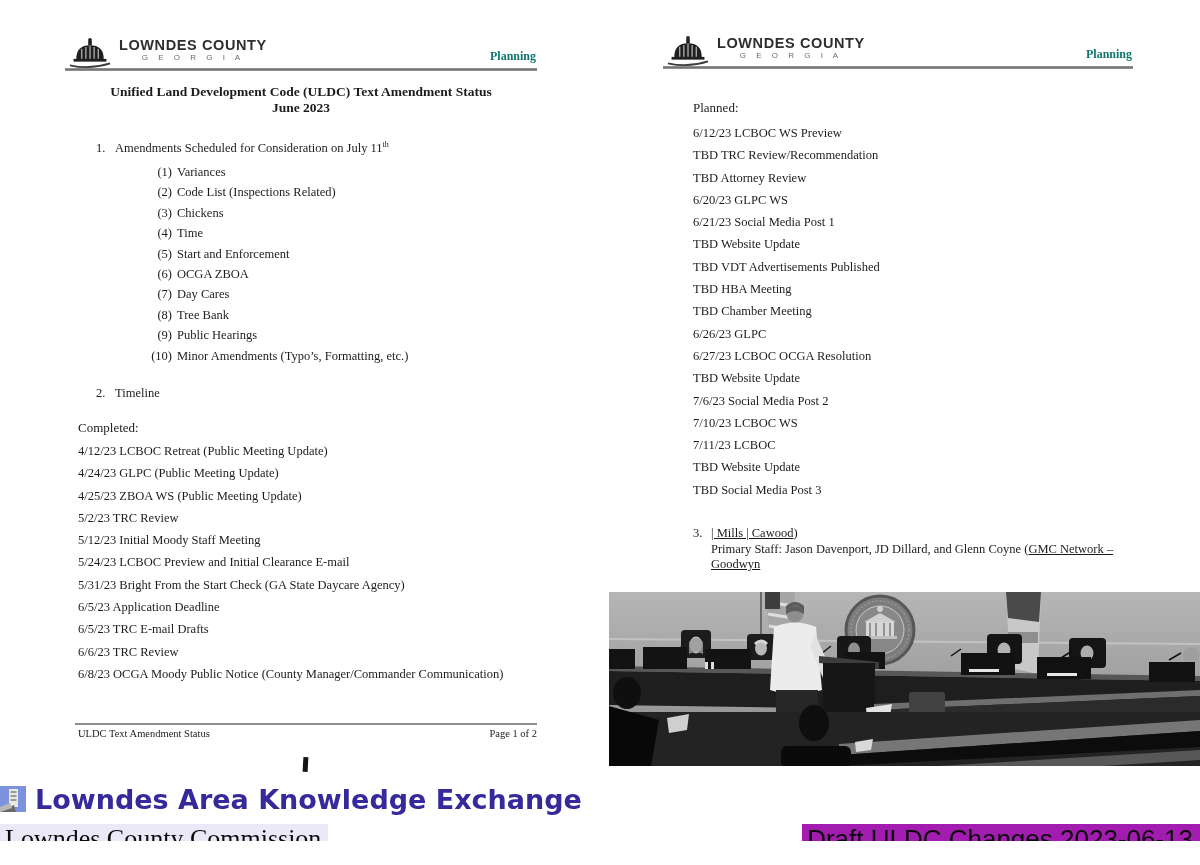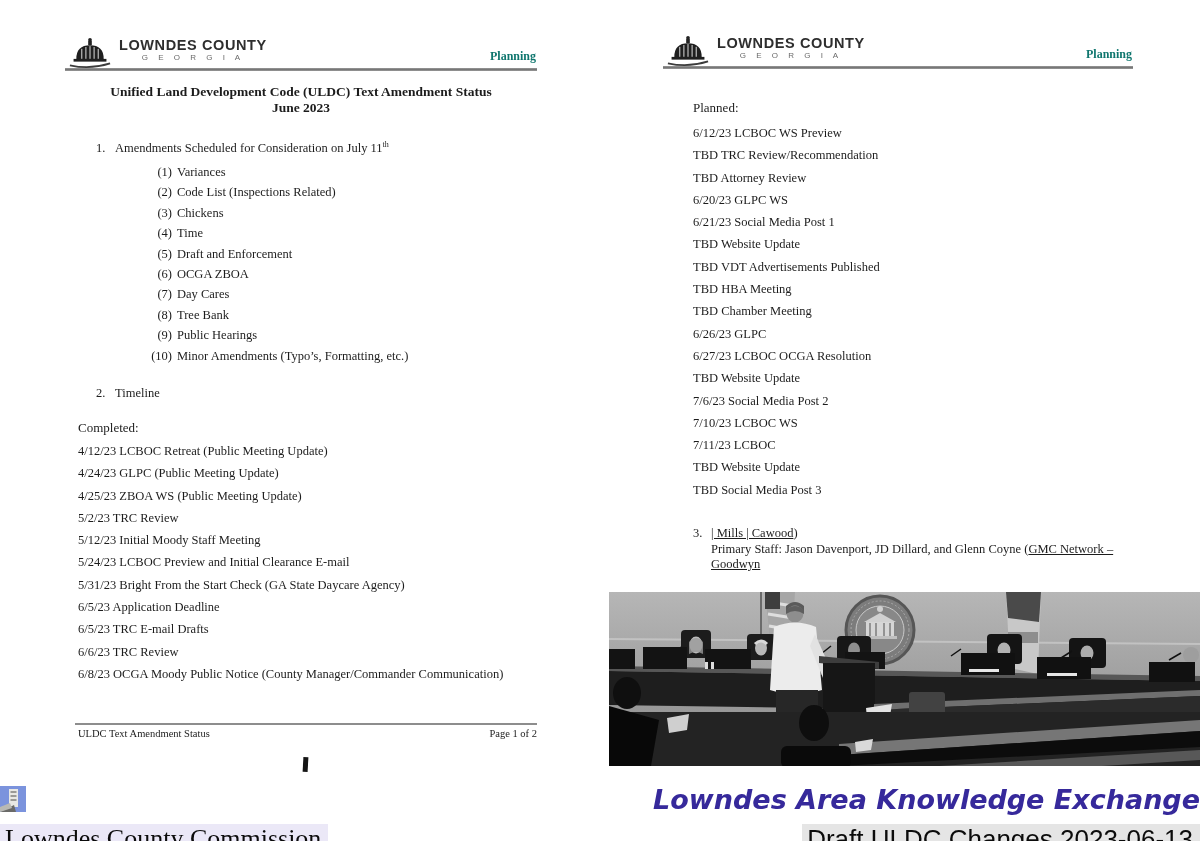--- a/index.html
+++ b/index.html
@@ -29,21 +29,21 @@
   .footer-rule{position:absolute;height:2px;background:#8d8d8d;}
   .footer-text{position:absolute;font-size:10.5px;}
   
   .item3{position:absolute;font-size:12.5px;line-height:15.6px;}
   .item3 .num{position:absolute;left:-18px;top:0;}
   .item3 a{color:#1c1c1c;text-decoration:underline;}
   
   .photo{position:absolute;left:609px;top:592px;width:591px;height:174px;overflow:hidden;background:#9d9d9d;}
   .photo svg{display:block;}
   
-  .banner{position:absolute;left:0;top:781px;width:100%;height:36px;display:flex;align-items:center;justify-content:space-between;gap:9px;font-style:italic;}
+  .banner{position:absolute;left:0;top:781px;width:100%;height:36px;display:flex;align-items:center;justify-content:flex-start;gap:9px;}
   .banner-icon{width:26px;height:26px;flex:0 0 auto;}
   .banner-text{font-family:"DejaVu Sans",sans-serif;font-weight:bold;font-size:27px;}
   
   .caption{position:absolute;top:824px;height:30px;line-height:30px;
            font-family:"Liberation Sans",sans-serif;font-size:26px;color:#0b0b0b;padding:0 7px 0 5px;}
   .caption-left{left:0;}
   .caption-right{right:0;}
   .artifact{position:absolute;left:303px;top:757px;width:5px;height:15px;background:#151515;transform:rotate(3deg);}
 </style>
 </head>
@@ -91,21 +91,21 @@
     <div class="sublist" style="left:83px;top:126px;">
 
         <div class="row"><span class="n">(1)</span><span class="t">Variances</span></div>
 
         <div class="row"><span class="n">(2)</span><span class="t">Code List (Inspections Related)</span></div>
 
         <div class="row"><span class="n">(3)</span><span class="t">Chickens</span></div>
 
         <div class="row"><span class="n">(4)</span><span class="t">Time</span></div>
 
-        <div class="row"><span class="n">(5)</span><span class="t">Draft and Enforcement</span></div>
+        <div class="row"><span class="n">(5)</span><span class="t">Start and Enforcement</span></div>
 
         <div class="row"><span class="n">(6)</span><span class="t">OCGA ZBOA</span></div>
 
         <div class="row"><span class="n">(7)</span><span class="t">Day Cares</span></div>
 
         <div class="row"><span class="n">(8)</span><span class="t">Tree Bank</span></div>
 
         <div class="row"><span class="n">(9)</span><span class="t">Public Hearings</span></div>
 
         <div class="row"><span class="n">(10)</span><span class="t">Minor Amendments (Typo’s, Formatting, etc.)</span></div>
@@ -313,15 +313,15 @@
         <rect x="10.5" y="9" width="6" height="2" fill="#9a9a96"></rect>
         <rect x="10.5" y="13" width="6" height="2" fill="#9a9a96"></rect>
         <polygon points="0,26 14,19 16,26" fill="#6a6a68"></polygon>
         <polygon points="0,21 10,17 12,22 0,26" fill="#b9b9b4"></polygon>
       </svg>
     </span>
     <span class="banner-text" style="color:#36299b;">Lowndes Area Knowledge Exchange</span>
   </div>
 
   <div class="caption caption-left" style="background:#ebe8f7;font-family:Liberation Serif, serif;">Lowndes County Commission</div>
-  <div class="caption caption-right" style="background:#e5e5e5;">Draft ULDC Changes 2023-06-13</div>
+  <div class="caption caption-right" style="background:#a21caf;">Draft ULDC Changes 2023-06-13</div>
 
 </div>
 
 </body></html>

